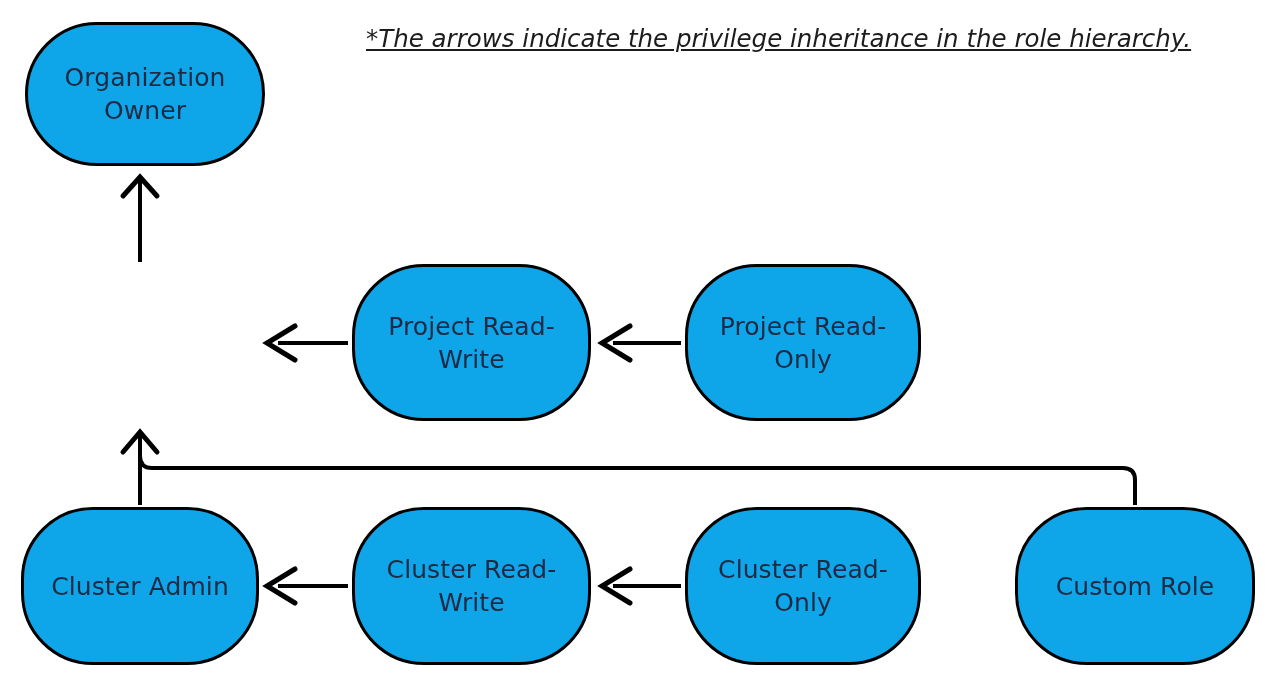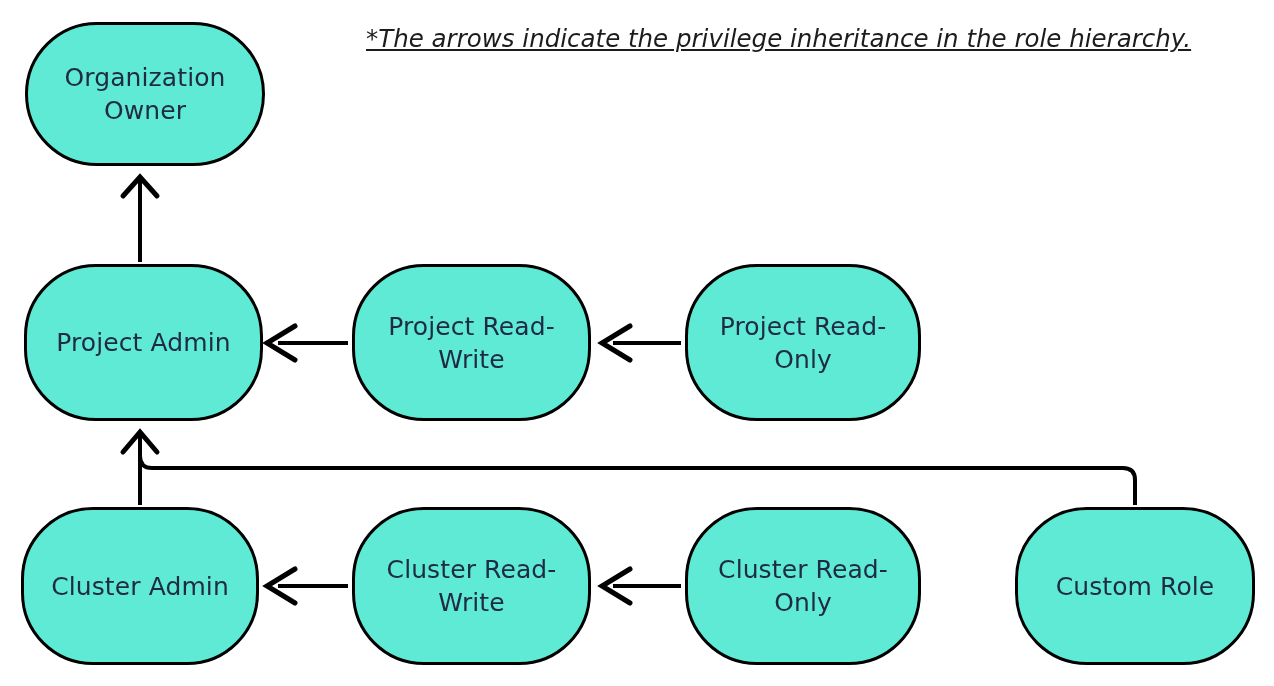--- a/index.html
+++ b/index.html
@@ -22,21 +22,21 @@
   #edge-layer {
     position: absolute;
     left: 0;
     top: 0;
     width: 1274px;
     height: 686px;
   }
   .node {
     position: absolute;
     box-sizing: border-box;
-    background: #5eead4;
+    background: #0ea5e9;
     border: 3px solid #000000;
     border-radius: 72px;
     display: flex;
     align-items: center;
     justify-content: flex-end;
     text-align: center;
     color: #1f2a44;
     font-size: 25px;
     line-height: 1.32;
     letter-spacing: 0.1px;
@@ -112,23 +112,20 @@
       <line x1="681" y1="586" x2="613" y2="586" stroke="#000000" stroke-width="4"></line>
       <polyline points="630,569 602,586 630,603" fill="none" stroke="#000000" stroke-width="5" stroke-linecap="round" stroke-linejoin="miter"></polyline>
     </g>
   </svg>
 
   <div class="node" id="node-organization-owner">
     <span class="node-label">Organization
 Owner</span>
   </div>
 
-  <div class="node" id="node-project-admin">
-    <span class="node-label">Project Admin</span>
-  </div>
 
   <div class="node" id="node-project-read-write">
     <span class="node-label">Project Read-
 Write</span>
   </div>
 
   <div class="node" id="node-project-read-only">
     <span class="node-label">Project Read-
 Only</span>
   </div>

